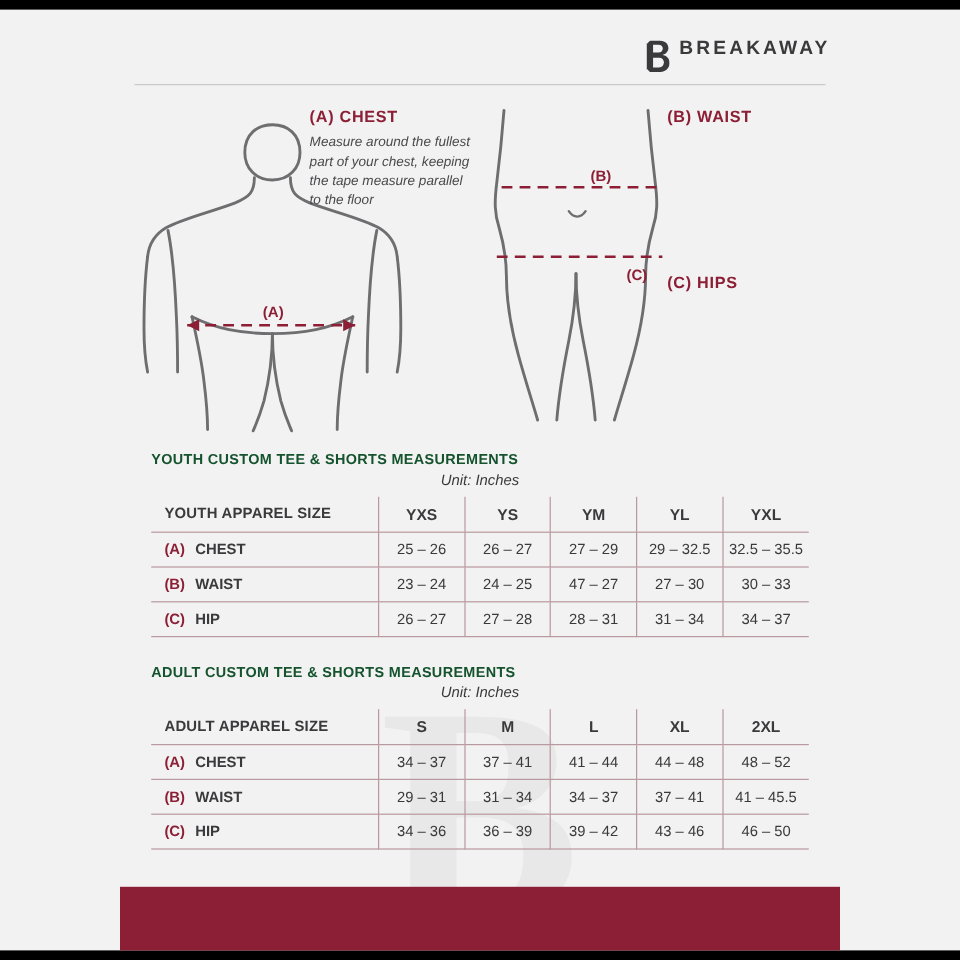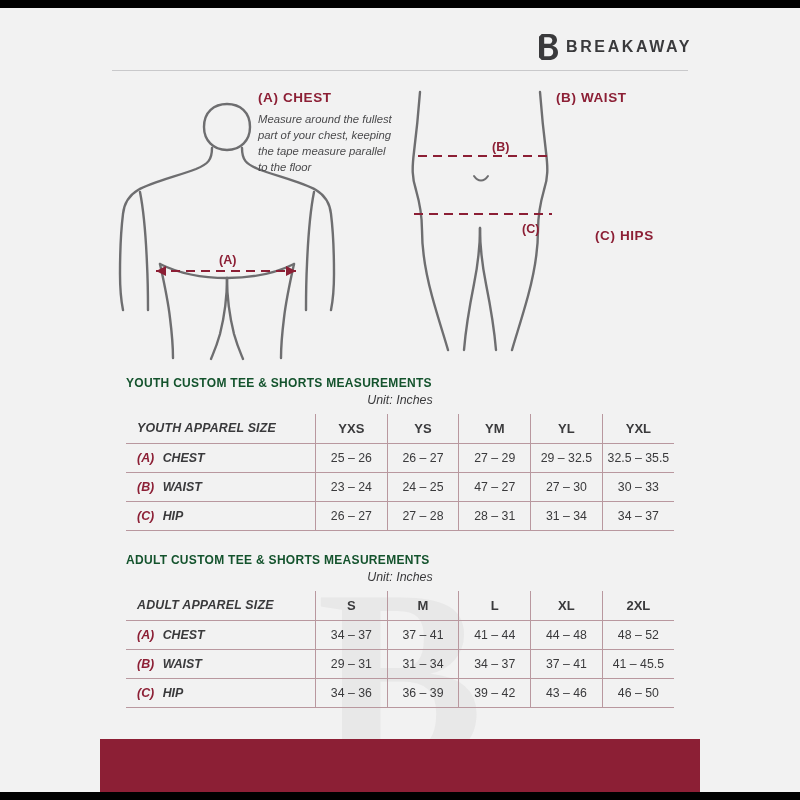--- a/index.html
+++ b/index.html
@@ -39,21 +39,20 @@
     font-weight: bold;
     letter-spacing: 1.4px;
     color: #3a3a3c;
     white-space: nowrap;
   }
   .brand-wrap {
     position: absolute;
     right: 108px;
     top: 24px;
     display: flex;
-    align-items: center;
     gap: 8px;
   }
   .brand-mark {
     width: 22px;
     height: 30px;
     position: relative;
   }
   .brand-name {
     font-size: 16px;
     font-weight: bold;
@@ -102,21 +101,21 @@
     margin-bottom: 6px;
   }
   .note-body {
     font-size: 11.3px;
     font-style: italic;
     line-height: 1.42;
     color: #4a4a4c;
   }
   #note-chest { left: 258px; top: 82px; width: 140px; }
   #note-waist { left: 556px; top: 82px; width: 140px; }
-  #note-hips  { left: 556px; top: 220px; width: 140px; margin-left: 39px; }
+  #note-hips  { left: 556px; top: 220px; width: 140px; }
 
   
   .table-block { position: absolute; left: 126px; width: 548px; }
   #youth-block { top: 368px; }
   #adult-block { top: 545px; }
   .tbl-title {
     text-align: left;
     font-size: 12px;
     font-weight: bold;
     color: #14532d;
@@ -151,21 +150,21 @@
     width: 178px;
   }
   table th {
     font-weight: bold;
     font-size: 13px;
   }
   .lbl { color: #8c1f35; }
   .rowhead-text { color: #3a3a3c; }
   thead th.rowhead { font-weight: bold; letter-spacing: 0.2px; }
   
-  table tr td:first-child, table tr th:first-child { border-left: none; font-style: italic; }
+  table tr td:first-child, table tr th:first-child { border-left: none; }
   table tr td:last-child, table tr th:last-child { border-right: none; }
   thead tr th { border-top: none; }
 
   
   .footer-bar {
     position: absolute;
     left: 100px;
     top: 731px;
     width: 600px;
     height: 53px;

